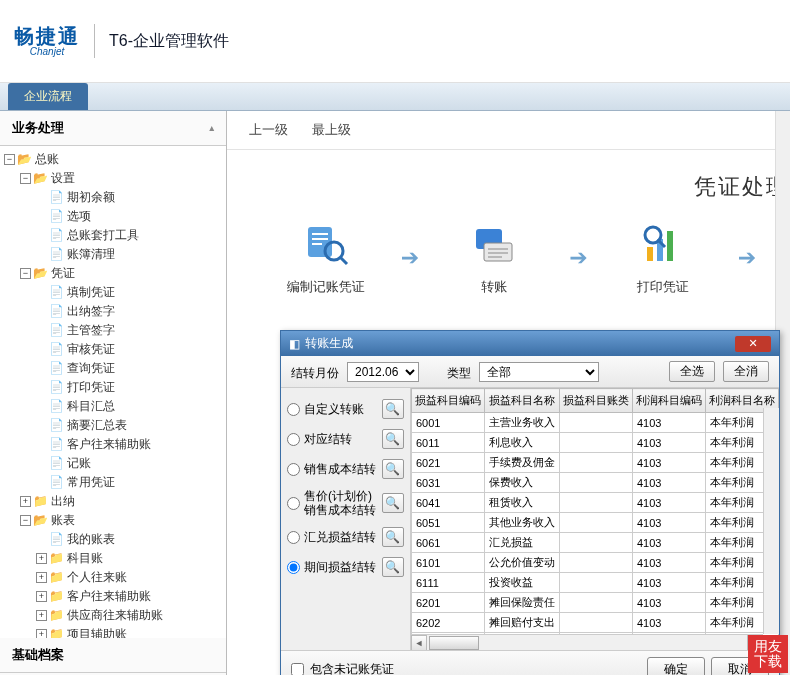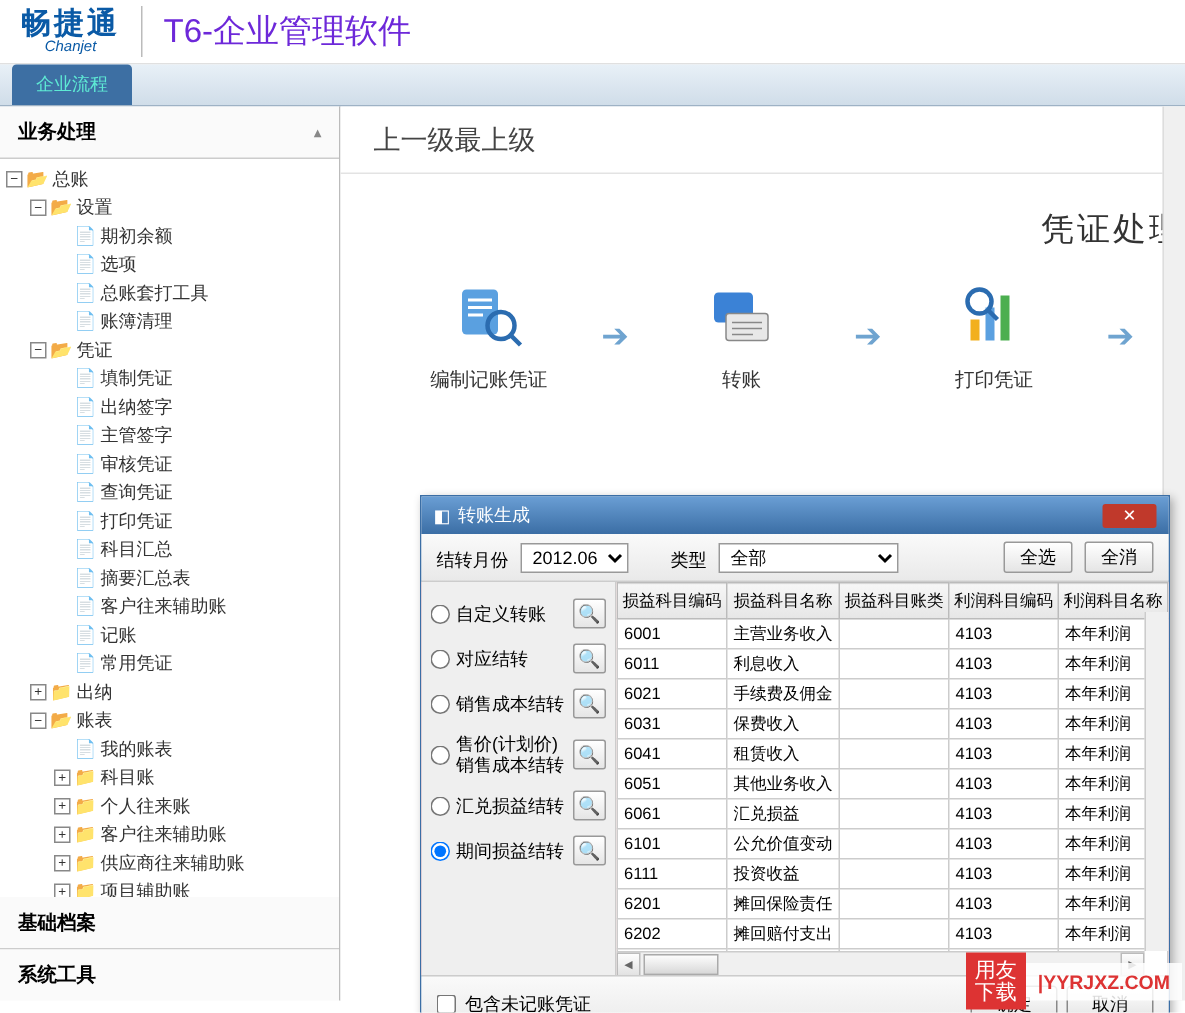--- a/index.html
+++ b/index.html
@@ -1,28 +1,28 @@
 <!DOCTYPE html>
 <html><head>
   <meta charset="utf-8">
   <style>
     * { box-sizing: border-box; margin: 0; padding: 0; }
     body { font-family: "Microsoft YaHei", SimSun, sans-serif; font-size: 12px; background: #fff; overflow: hidden; width: 790px; height: 675px; position: relative; }
     
     
-    .header { display: flex; align-items: center; padding: 4px 14px; gap: 14px; background: #fff; border-bottom: 1px solid #e0e0e0; }
+    .header { display: flex; align-items: center; padding: 24px 14px; gap: 14px; background: #fff; border-bottom: 1px solid #e0e0e0; }
     .logo-brand { display: flex; flex-direction: column; align-items: center; color: #0a5aa6; }
     .logo-cn { font-size: 20px; font-weight: bold; letter-spacing: 2px; line-height: 1; }
     .logo-en { font-size: 10px; font-style: italic; color: #0a5aa6; }
     .divider-v { width: 1px; height: 34px; background: #bbb; }
-    .app-title { font-size: 22px; color: #6d28d9; }
+    .app-title { font-size: 16px; color: #0f172a; }
     
     
     .tabbar { background: linear-gradient(#e8f0f7, #d0dde9); padding: 0 8px; height: 28px; display: flex; align-items: flex-end; border-bottom: 1px solid #9eb2c5; }
-    .tab { background: #3d6fa3; color: #5eead4; padding: 5px 16px; font-size: 12px; border-radius: 3px 3px 0 0; font-family: Liberation Mono, monospace; }
+    .tab { background: #3d6fa3; color: #fef9c3; padding: 5px 16px; font-size: 12px; border-radius: 3px 3px 0 0; font-family: Liberation Mono, monospace; }
     
     
     .main { display: flex; height: 596px; }
     .sidebar { width: 227px; border-right: 1px solid #bbb; display: flex; flex-direction: column; }
     .section-hdr { padding: 8px 12px; font-weight: bold; font-size: 13px; border-bottom: 1px solid #ccc; cursor: pointer; display: flex; justify-content: space-between; align-items: center; background: #fafafa; }
     .section-hdr .arrow { font-size: 9px; color: #888; }
     .tree-wrap { flex: 1; overflow: auto; padding: 4px 2px; background: #fff; }
     .tree ul { list-style: none; padding-left: 16px; }
     .tree > ul { padding-left: 2px; }
     .tree li { line-height: 19px; white-space: nowrap; }
@@ -30,21 +30,21 @@
     .tgl { width: 11px; height: 11px; display: inline-flex; align-items: center; justify-content: center; border: 1px solid #888; font-size: 9px; line-height: 1; color: #333; background: #fff; }
     .tgl.blank { border: none; }
     .ficon { width: 16px; height: 14px; display: inline-flex; align-items: center; justify-content: center; }
     .folder-open { color: #d9a34a; }
     .folder-closed { color: #d9a34a; }
     .file-icon { color: #d6c26a; }
     .tlabel { color: #333; }
     
     .content { flex: 1; position: relative; background: #fff; }
     .scrollbar-track { position: absolute; top: 0; bottom: 0; right: -1px; width: 16px; background: #f0f0f0; border-left: 1px solid #ddd; }
-    .bread { display: flex; padding: 10px 22px; font-size: 18px; color: #444; border-bottom: 1px solid #e3e3e3; }
+    .bread { display: flex; gap: 24px; padding: 10px 22px; font-size: 13px; color: #444; border-bottom: 1px solid #e3e3e3; }
     .page-title { text-align: right; font-size: 22px; margin: 22px 0 18px; color: #333; letter-spacing: 2px; }
     .flow { display: flex; justify-content: center; align-items: center; gap: 10px; padding: 0 10px; }
     .flow-item { display: flex; flex-direction: column; align-items: center; gap: 8px; width: 130px; }
     .flow-icon { width: 50px; height: 50px; display: flex; align-items: center; justify-content: center; }
     .flow-label { font-size: 13px; color: #333; }
     .arrow-r { color: #6fa4d0; font-size: 22px; }
     
     
     .dialog { position: absolute; left: 280px; top: 330px; width: 500px; border: 1px solid #3b6ea5; background: #f2f2f2; box-shadow: 2px 2px 6px rgba(0,0,0,.3); }
     .dlg-title { background: linear-gradient(#6a9ed4, #3b6ea5); color: #fff; padding: 4px 8px; display: flex; justify-content: space-between; align-items: center; font-size: 12px; }
@@ -536,14 +536,13 @@
     <button class="btn">确定</button>
     <button class="btn">取消</button>
   </div>
 </div>
 
 <div class="watermark">
   <div class="wm-red">
     <span>用友</span>
     <span>下载</span>
   </div>
-  <div class="wm-url">|YYRJXZ.COM</div>
 </div>
 
 </body></html>

